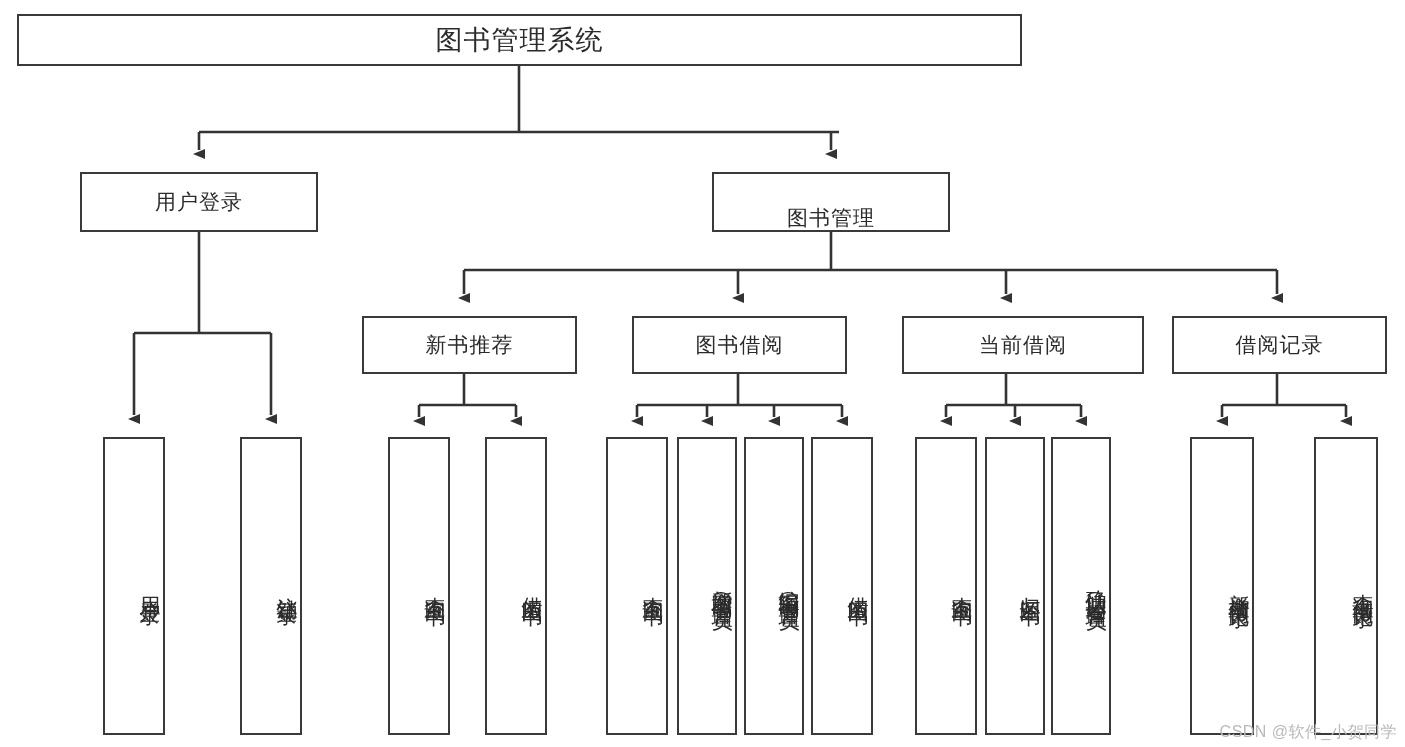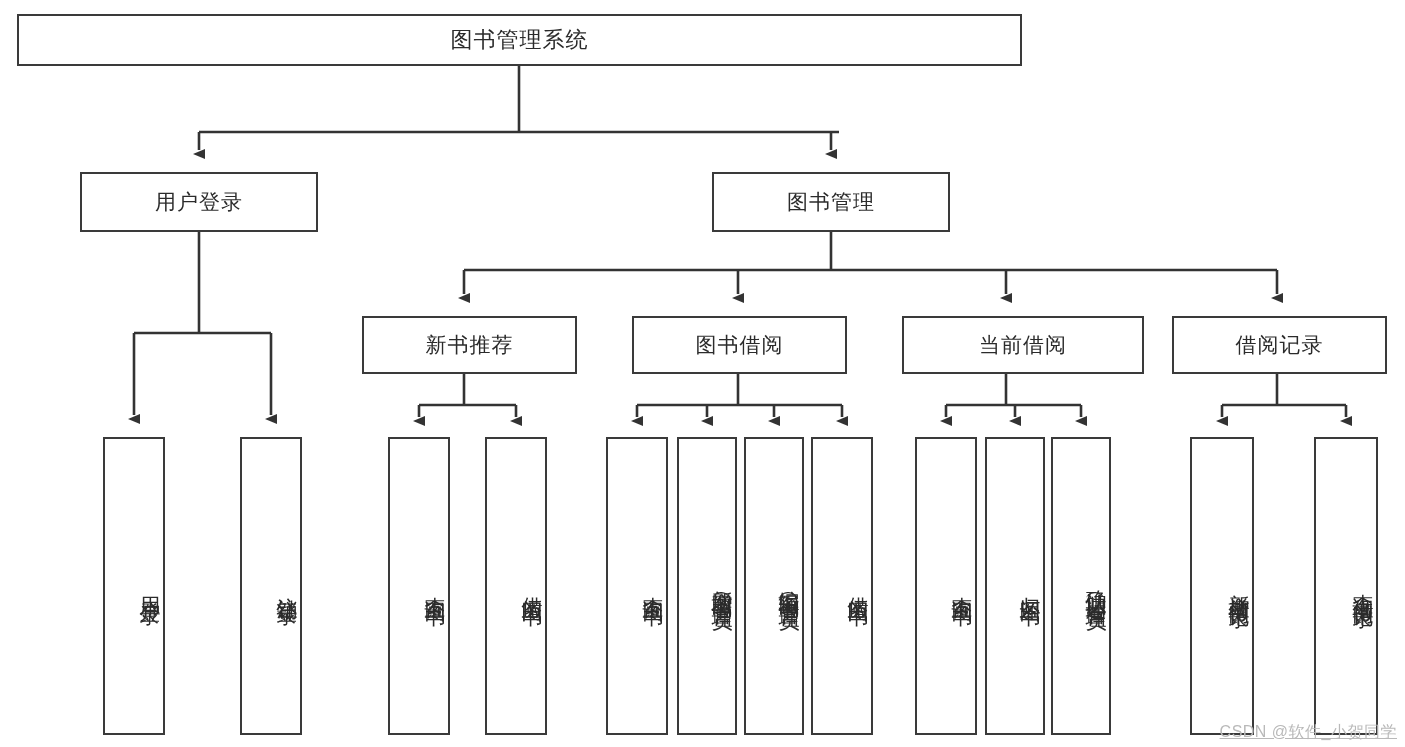--- a/index.html
+++ b/index.html
@@ -34,21 +34,21 @@
     align-items: center;
     justify-content: center;
     color: #2b2b2b;
   }
   .node.horiz {
     font-size: 21px;
     letter-spacing: 1px;
     line-height: 1.2;
   }
   .node.root {
-    font-size: 22px;
+    font-size: 27px;
   }
   .node.vert {
     writing-mode: vertical-rl;
     text-orientation: upright;
     font-size: 21px;
     letter-spacing: 3px;
     line-height: 1.25;
     padding: 6px 0;
     align-items: flex-start;
     justify-content: center;
@@ -58,21 +58,20 @@
     text-align: center;
   }
   .watermark {
     position: absolute;
     right: 8px;
     bottom: 4px;
     font-size: 16px;
     color: #b9b9b9;
     letter-spacing: 0.5px;
     white-space: nowrap;
-    text-decoration: underline;
   }
 </style>
 </head>
 <body>
 
 <div id="canvas">
 
   <svg class="edges" viewBox="0 0 1405 747" xmlns="http://www.w3.org/2000/svg">
     <defs>
       <marker id="arrow" markerWidth="10" markerHeight="12" refX="1" refY="6" orient="auto" markerUnits="userSpaceOnUse">
@@ -124,21 +123,21 @@
     </g>
   </svg>
 
   <div class="node horiz root" style="left:17px;top:14px;width:1005px;height:52px;">
     <span>图书管理系统</span>
   </div>
 
   <div class="node horiz" style="left:80px;top:172px;width:238px;height:60px;">
     <span>用户登录</span>
   </div>
-  <div class="node horiz" style="left:712px;top:172px;width:238px;height:60px;">
+  <div class="node horiz" style="left:712px;top:172px;width:238px;height:60px;align-items:flex-end;">
     <span>图书管理</span>
   </div>
 
   <div class="node horiz" style="left:632px;top:316px;width:215px;height:58px;">
     <span>图书借阅</span>
   </div>
   <div class="node horiz" style="left:362px;top:316px;width:215px;height:58px;">
     <span>新书推荐</span>
   </div>
   <div class="node horiz" style="left:902px;top:316px;width:242px;height:58px;">

